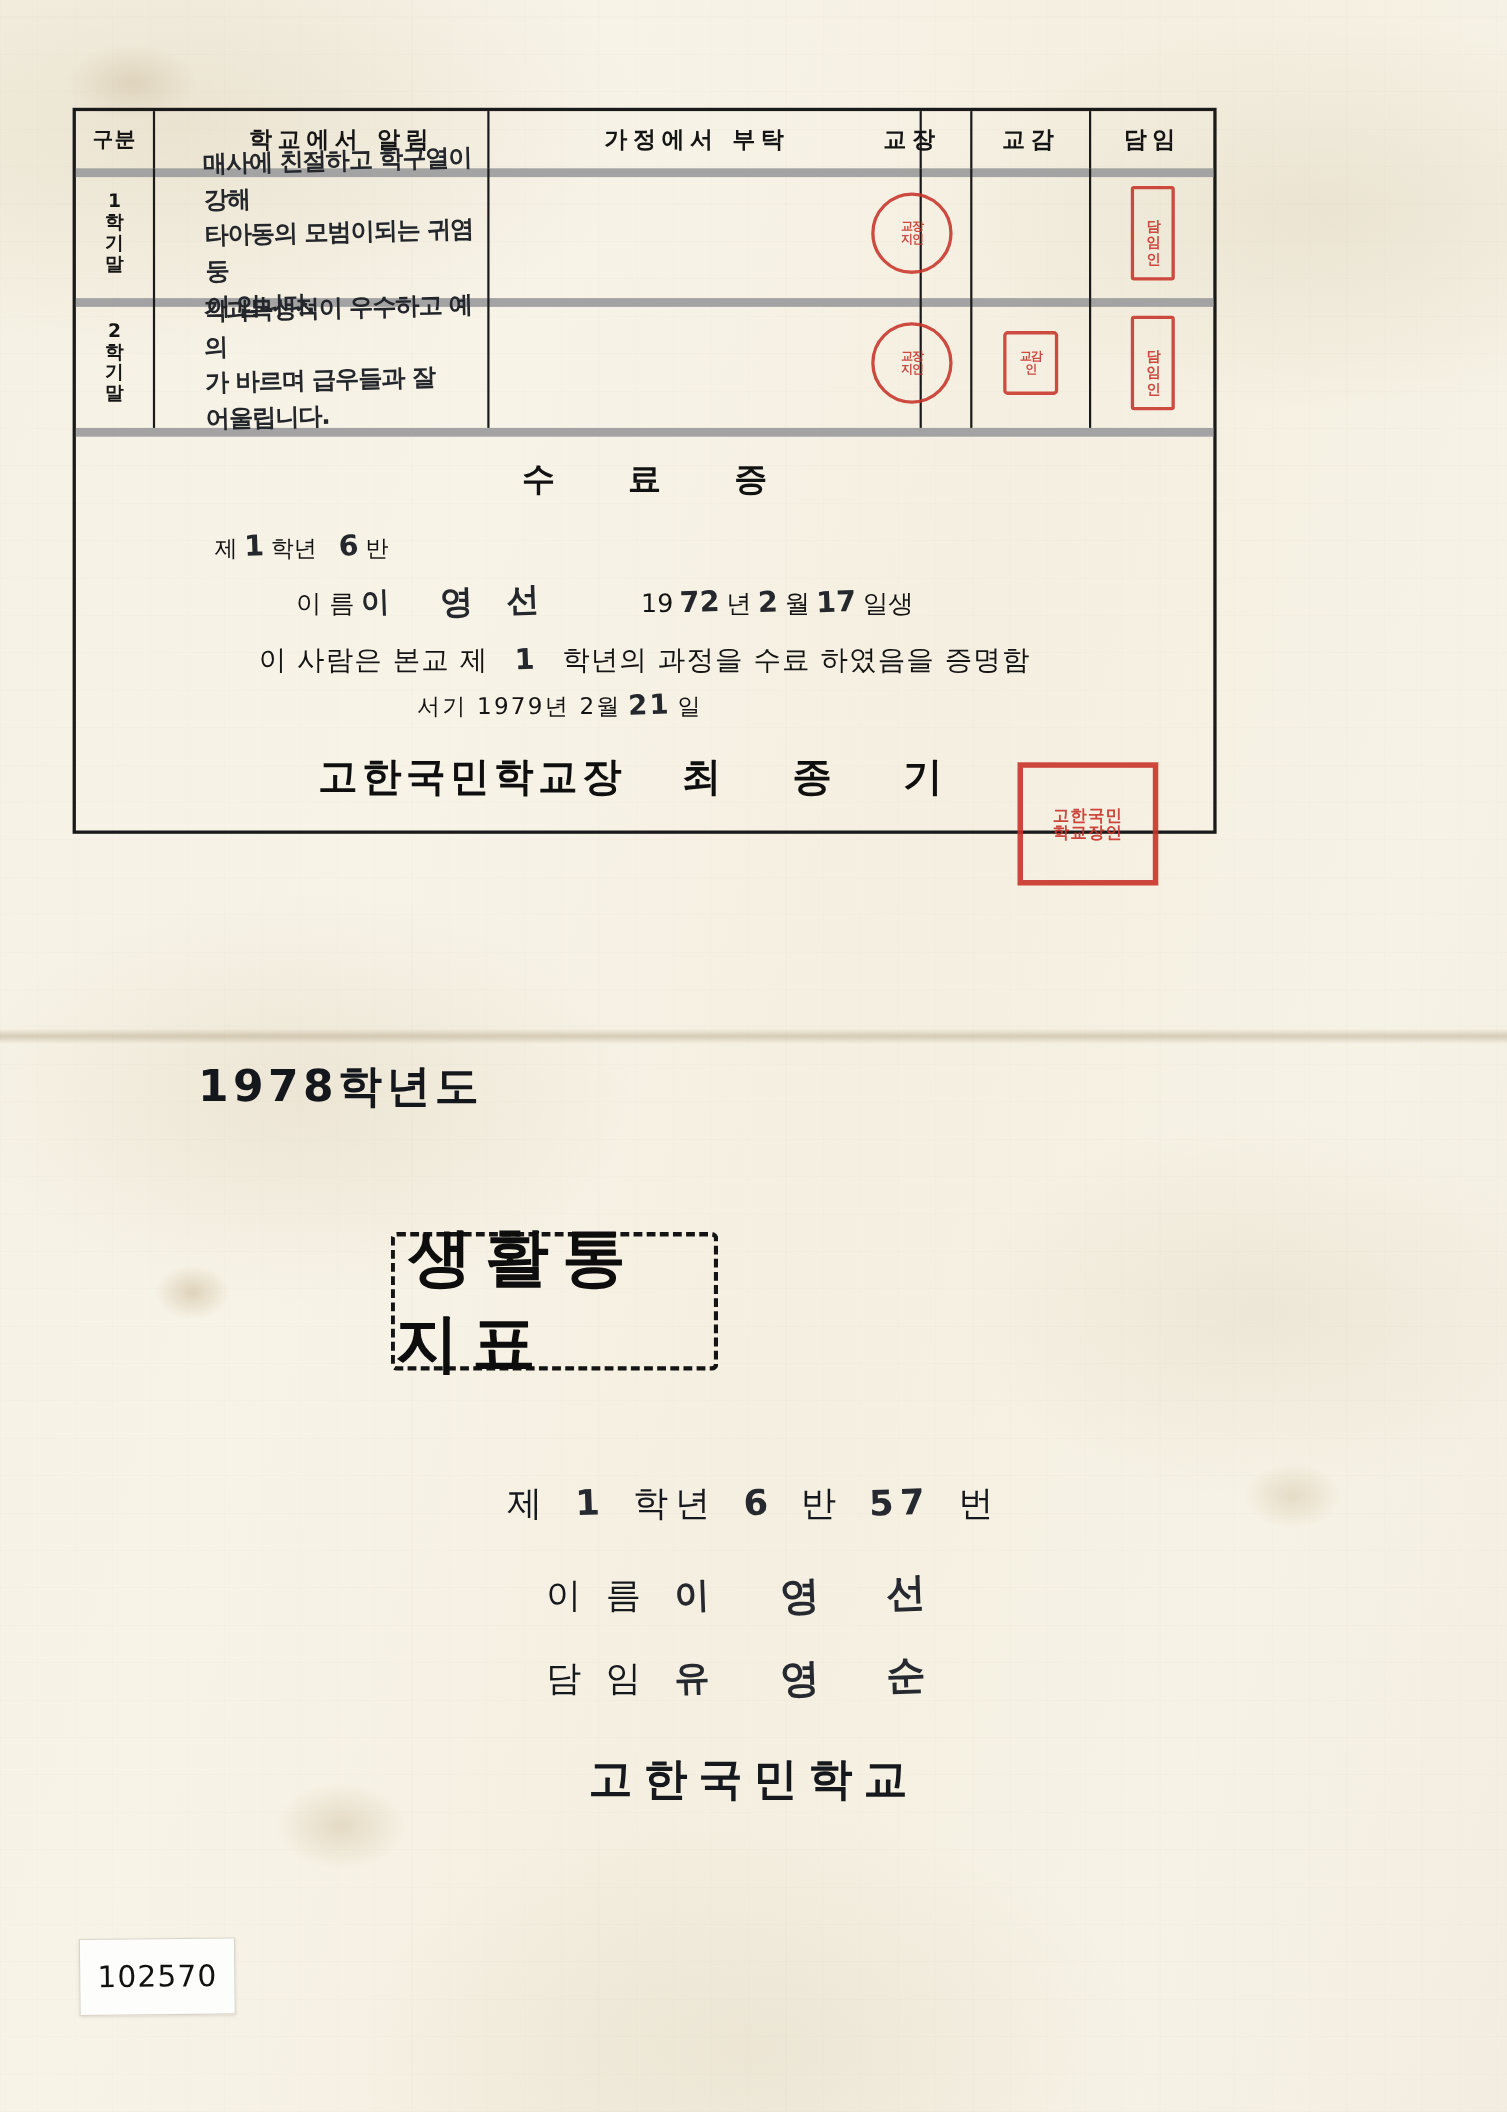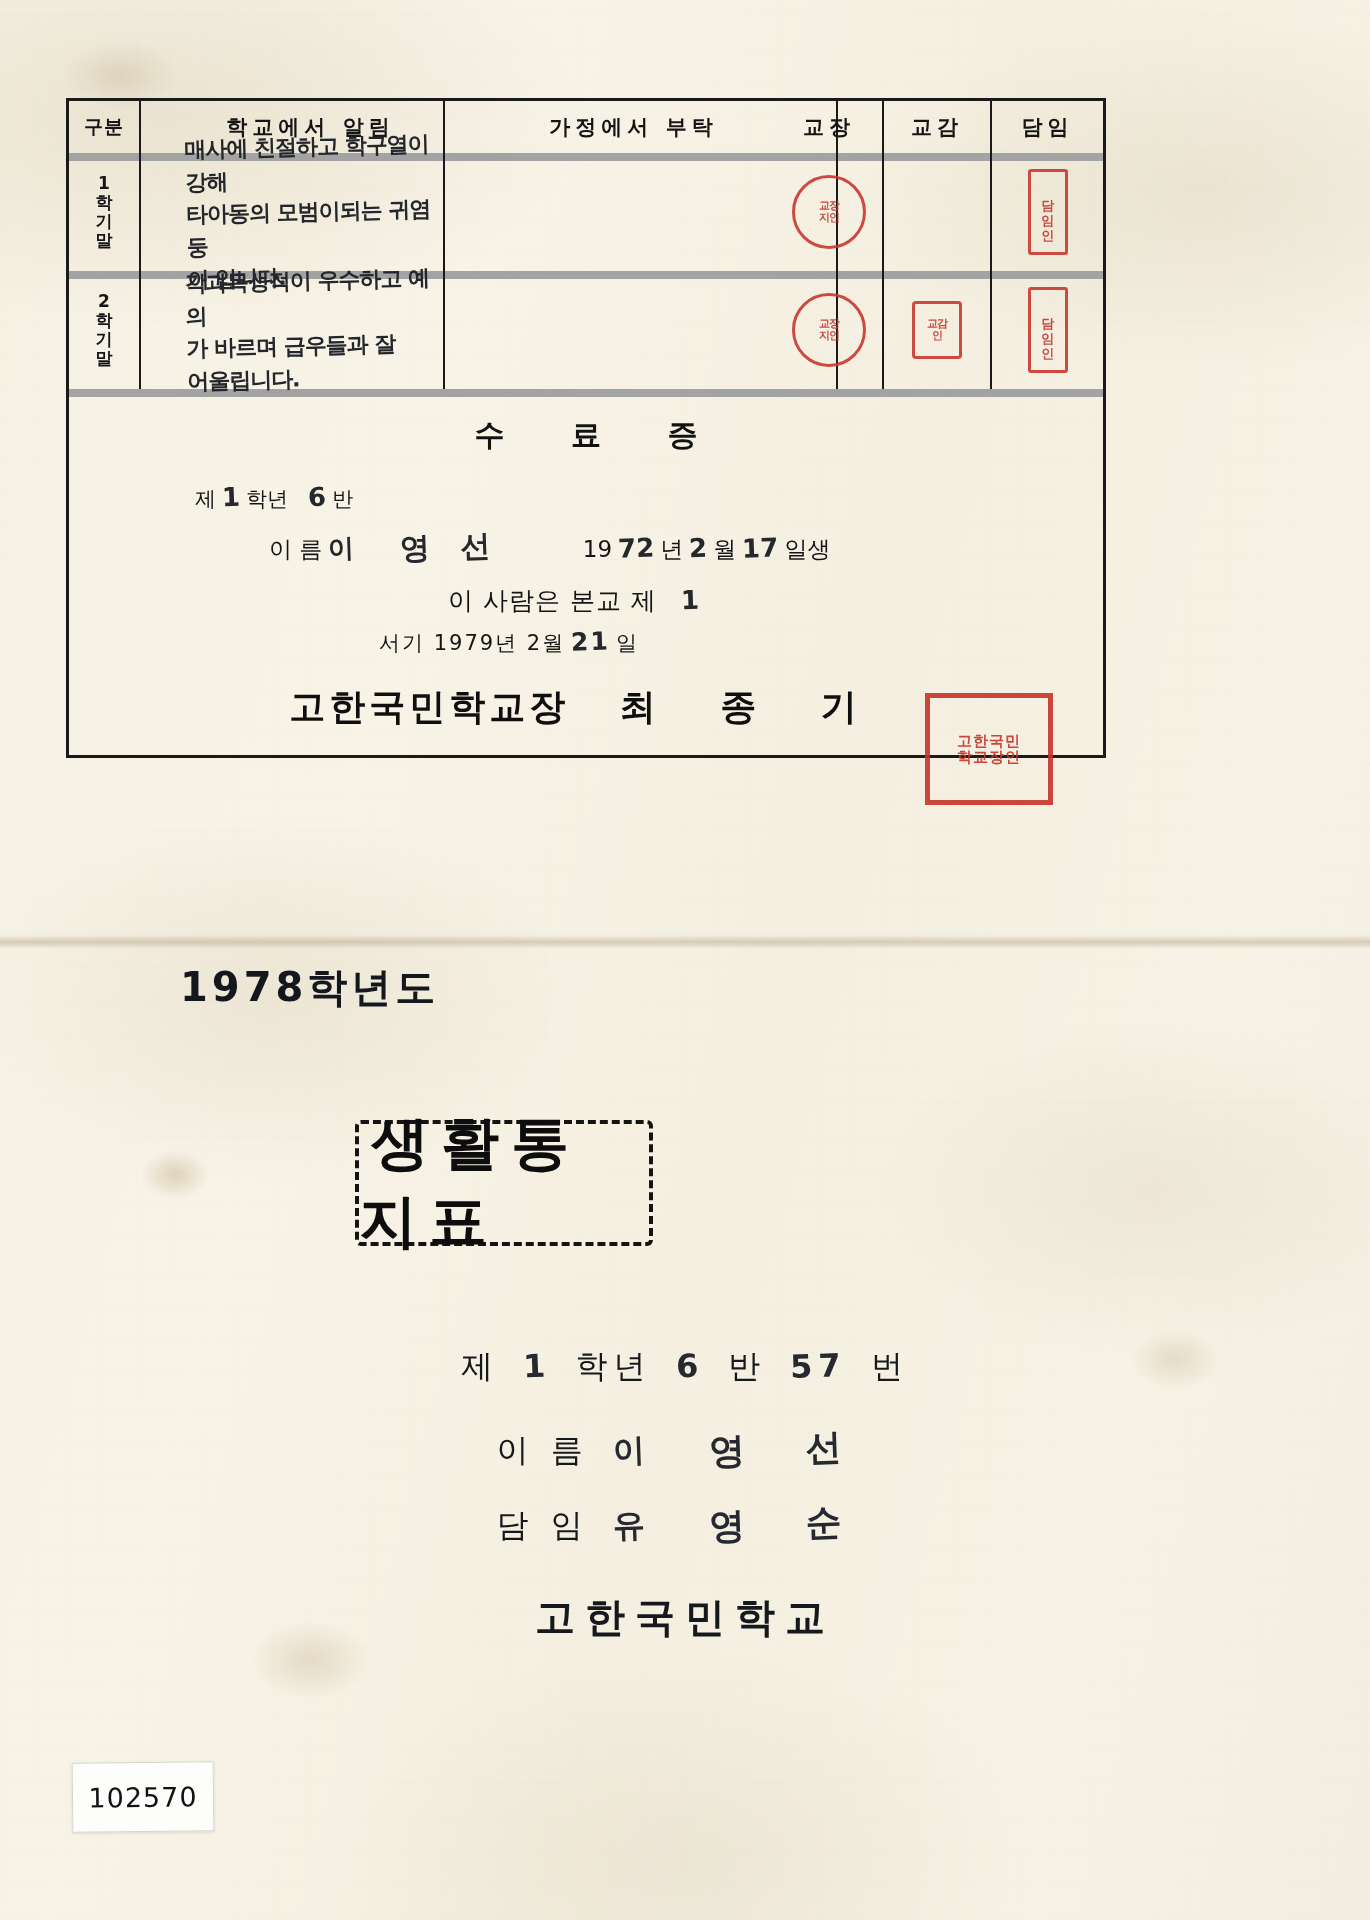--- a/index.html
+++ b/index.html
@@ -382,20 +382,21 @@
       <span>년</span>
       <span class="hw" style="font-size:26px">2</span>
       <span>월</span>
       <span class="hw" style="font-size:26px">17</span>
       <span>일생</span>
     </div>
 
     <div class="line l3">
       <span>이 사람은 본교 제</span>
       <span class="hw" style="font-size:26px;margin:0 18px">1</span>
+      <span>학년의 과정을 수료 하였음을 증명함</span>
     </div>
 
     <div class="line l4">
       <span>서기 1979년 2월</span>
       <span class="hw" style="font-size:25px">21</span>
       <span>일</span>
     </div>
 
     <div class="signline">
       <span>고한국민학교장</span>

